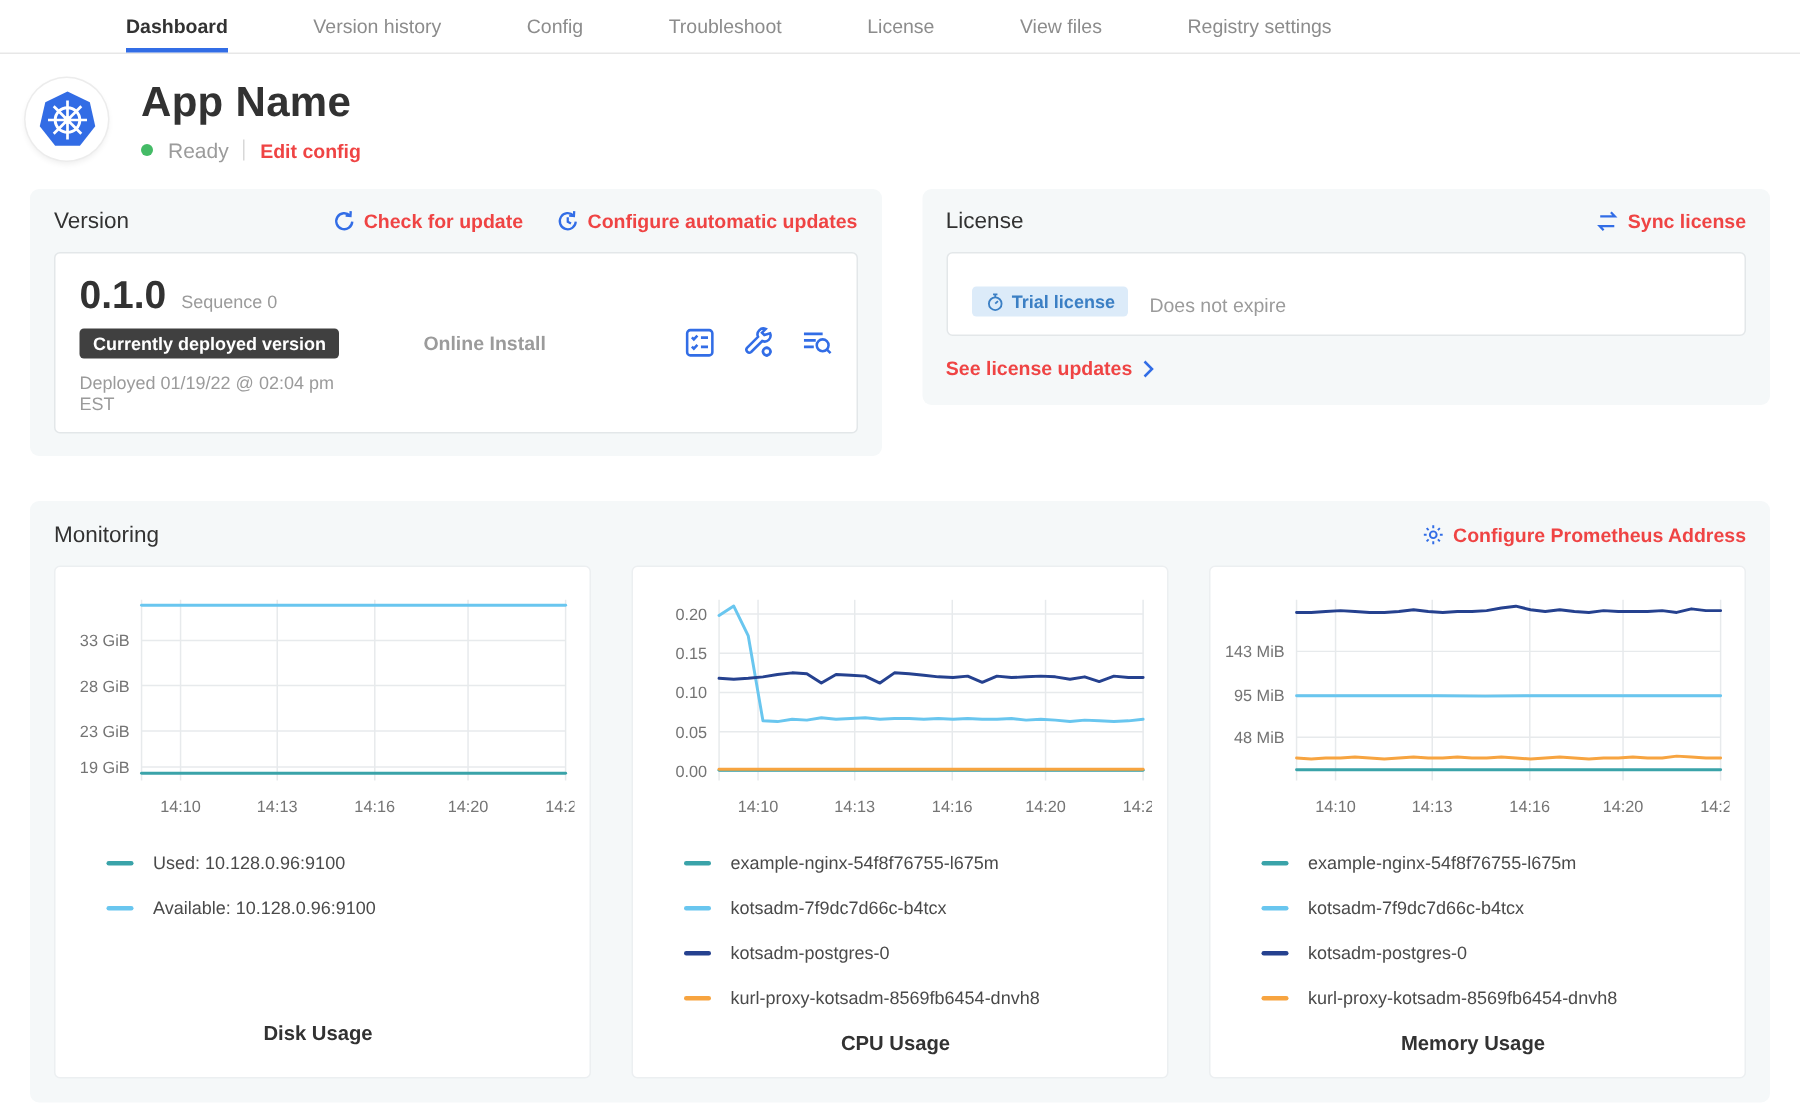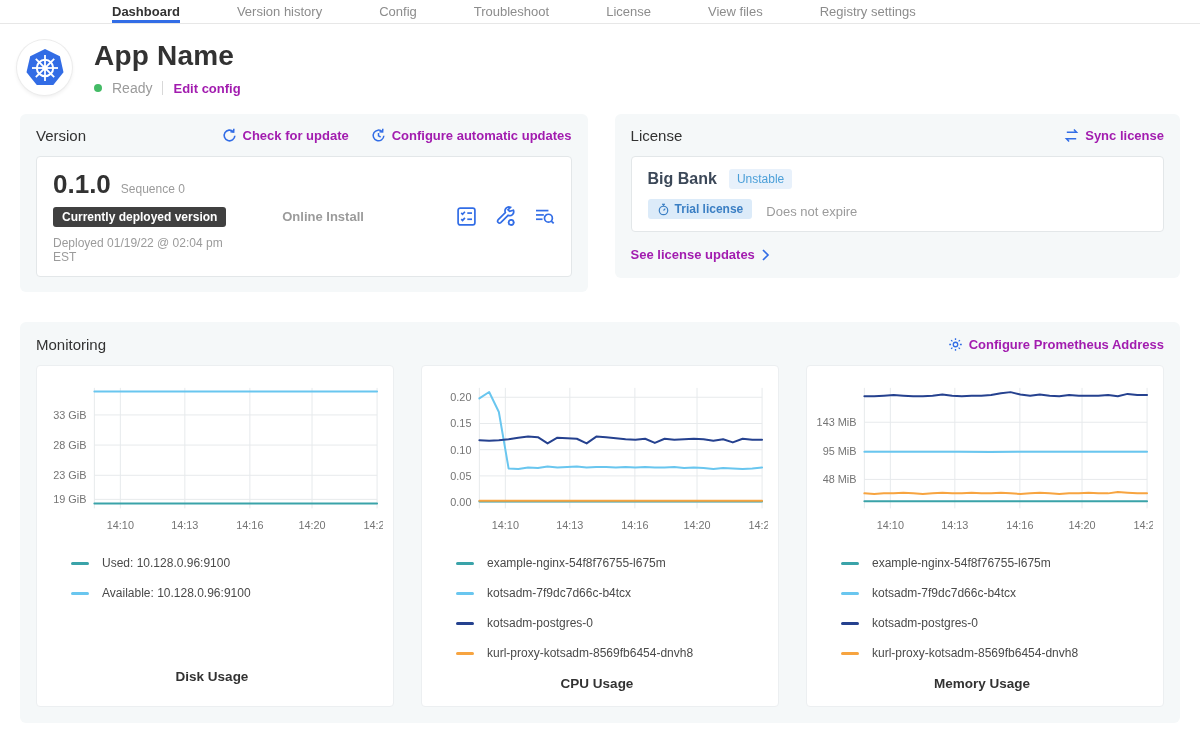--- a/index.html
+++ b/index.html
@@ -1,34 +1,34 @@
 <!DOCTYPE html>
 <html><head>
 <meta charset="utf-8">
 <style>
   * { box-sizing: border-box; margin: 0; padding: 0; }
   html,body { width:1200px; height:746px; overflow:hidden; background:#fff;
     font-family:"Liberation Sans", sans-serif; color:#323232; }
   
-  .topnav { height:24px; background:#fff; border-bottom:1px solid #e7e7e7;
-    display:flex; align-items:stretch; padding-left:112px; gap:57px; }
+  .topnav { height:36px; background:#fff; border-bottom:1px solid #e7e7e7;
+    display:flex; align-items:stretch; padding-left:84px; gap:57px; }
   .tab { display:flex; align-items:center; font-size:13px; color:#8c8c8c;
     cursor:pointer; border-bottom:3px solid transparent; padding-top:3px; white-space:nowrap; }
   .tab.active { color:#323232; font-weight:bold; border-bottom-color:#326de6; }
   
   .app-header { padding:16px 24px 14px 17px; display:flex; gap:22px; }
   .logo-wrap { width:55px; height:55px; border-radius:50%; background:#fff;
     box-shadow:0 0 0 1px #ececec, 0 2px 4px rgba(0,0,0,.08);
     display:flex; align-items:center; justify-content:center; }
   .app-title { font-size:28px; font-weight:800; letter-spacing:.2px; }
   .status-row { display:flex; align-items:center; gap:10px; margin-top:8px; font-size:14px; }
   .dot { width:8px; height:8px; border-radius:50%; background:#44bb66; }
   .muted { color:#9b9b9b; }
   .vdiv { width:1px; height:14px; background:#d8d8d8; }
-  .link { color:#a21caf; font-weight:bold; font-size:13px; cursor:pointer;
+  .link { color:#ef4444; font-weight:bold; font-size:13px; cursor:pointer;
     display:inline-flex; align-items:center; gap:6px; text-decoration:none; white-space:nowrap; }
   
   .cards-row { display:flex; gap:27px; margin:4px 20px 0; align-items:flex-start; }
   .gcard { background:#f5f8f9; border-radius:6px; padding:13px 16px 15px; }
   .gcard.version { flex:1.004; }
   .gcard.license { flex:1; }
   .card-head { display:flex; align-items:center; justify-content:space-between; margin-bottom:12px; }
   .card-title { font-size:15px; font-weight:normal; }
   .head-links { display:flex; gap:22px; }
   .white-box { background:#fff; border:1px solid #e3e7e9; border-radius:4px; padding:12px 16px; }
@@ -179,24 +179,20 @@
       <span class="card-title">License</span>
       <a class="link">
         <svg width="15" height="15" viewBox="0 0 16 16" fill="none" stroke="#326de6" stroke-width="1.6">
           <polyline points="10.6,1.6 13.4,4.6 3,4.6"></polyline>
           <polyline points="5.4,14.4 2.6,11.4 13,11.4"></polyline>
         </svg>
         <span>Sync license</span>
       </a>
     </div>
     <div class="white-box">
-      <div class="lic-name-row">
-        <span class="lic-name">Big Bank</span>
-        <span class="badge-channel">Unstable</span>
-      </div>
       <div class="lic-sub-row">
         <span class="badge-trial">
           <svg width="13" height="13" viewBox="0 0 16 16" fill="none" stroke="#3b7fc4" stroke-width="1.5">
             <circle cx="8" cy="9.2" r="5.2"></circle>
               <line x1="6.2" y1="1.6" x2="9.8" y2="1.6"></line>
             <line x1="8" y1="1.6" x2="8" y2="3.6"></line>
               <polyline points="8,9.2 10.2,7"></polyline>
           </svg>
           <span>Trial license</span>
         </span>

